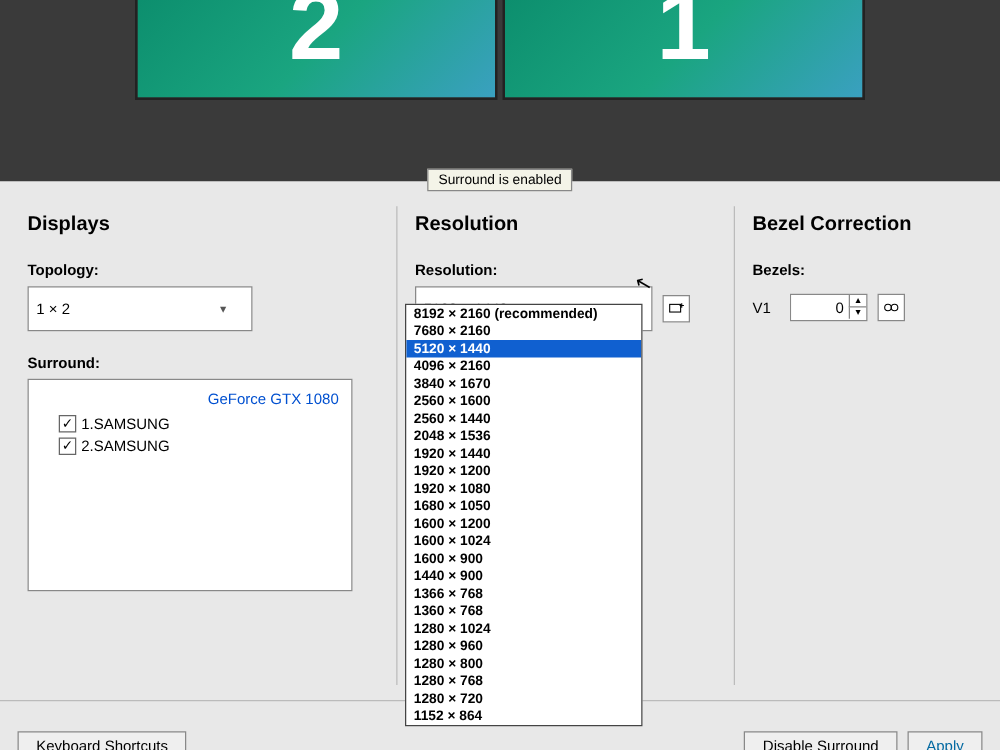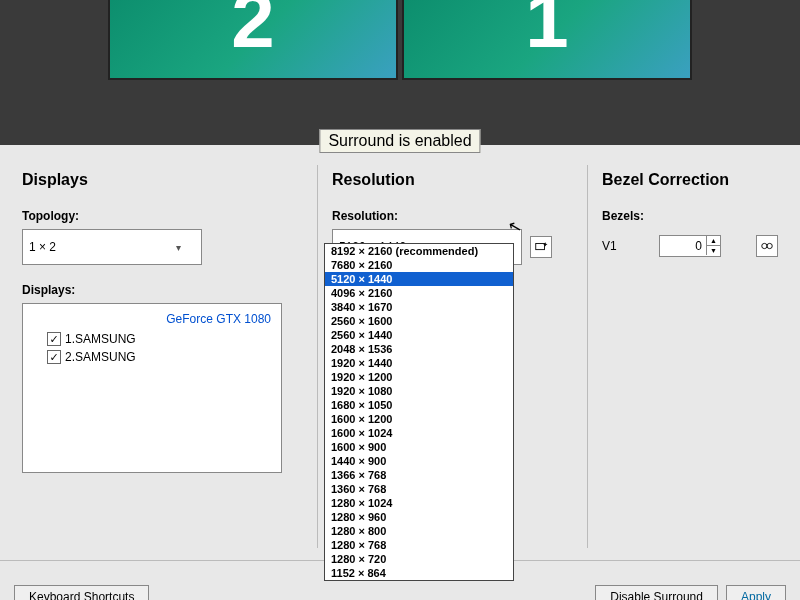--- a/index.html
+++ b/index.html
@@ -26,21 +26,21 @@
     color: #fff; font-size: 78px; font-weight: 700;
   }
   .tooltip {
     position: absolute;
     bottom: -8px;
     left: 50%;
     transform: translateX(-50%);
     background: #f4f4e8;
     border: 1px solid #888;
     padding: 2px 8px;
-    font-size: 16px;
+    font-size: 11px;
     z-index: 5;
   }
   .panels {
     flex: 1;
     display: flex;
     padding: 20px 8px 12px 8px;
     gap: 0;
     position: relative;
   }
   .panel { padding: 6px 14px; position: relative; }
@@ -90,21 +90,21 @@
     border: 1px solid #444;
     background: #fff;
     font-size: 11px;
     z-index: 20;
     max-height: 430px;
     overflow: hidden;
     font-weight: bold;
   }
   .res-dropdown .opt { padding: 1px 6px; cursor: pointer; white-space: nowrap; }
   .res-dropdown .opt.selected { background: #1060d0; color: #fff; }
-  .bezel-row { display: flex; align-items: center; gap: 8px; font-size: 12px; margin-top: 12px; justify-content: space-between;}
+  .bezel-row { display: flex; align-items: center; gap: 8px; font-size: 12px; margin-top: 12px;}
   .bezel-label { width: 22px; }
   .spinner { display: flex; align-items: stretch; border: 1px solid #888; height: 22px; background:#fff;}
   .spinner input { width: 46px; border: none; text-align: right; padding-right: 4px; font-size: 12px; }
   .spinner .arrows { display: flex; flex-direction: column; }
   .spinner .arrows span { font-size: 7px; line-height: 1; padding: 1px 3px; cursor: pointer; border-left:1px solid #888;}
   .spinner .arrows span:first-child { border-bottom:1px solid #888;}
   .footer {
     height: 40px;
     border-top: 1px solid #bbb;
     display: flex; align-items: center; padding: 0 14px;
@@ -144,21 +144,21 @@
 
     <div class="panel panel-displays">
       <h2>Displays</h2>
 
       <span class="field-label">Topology:</span>
       <div class="select-box topology-select">
         <span>1 × 2</span>
         <span class="select-caret">▾</span>
       </div>
 
-      <span class="field-label">Displays:</span>
+      <span class="field-label">Surround:</span>
       <div class="displays-box">
         <div class="gpu-name">GeForce GTX 1080</div>
         <div class="disp-item">
           <span class="chk">✓</span>
           <span>1.SAMSUNG</span>
         </div>
         <div class="disp-item">
           <span class="chk">✓</span>
           <span>2.SAMSUNG</span>
         </div>

